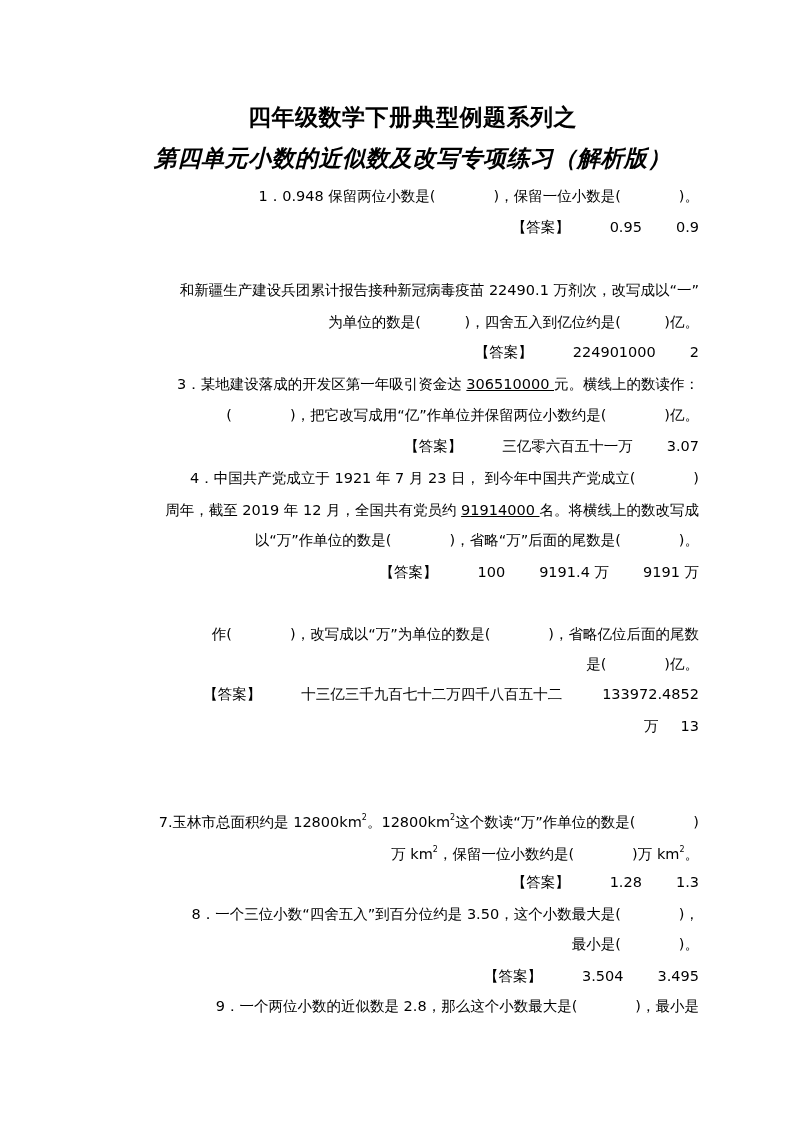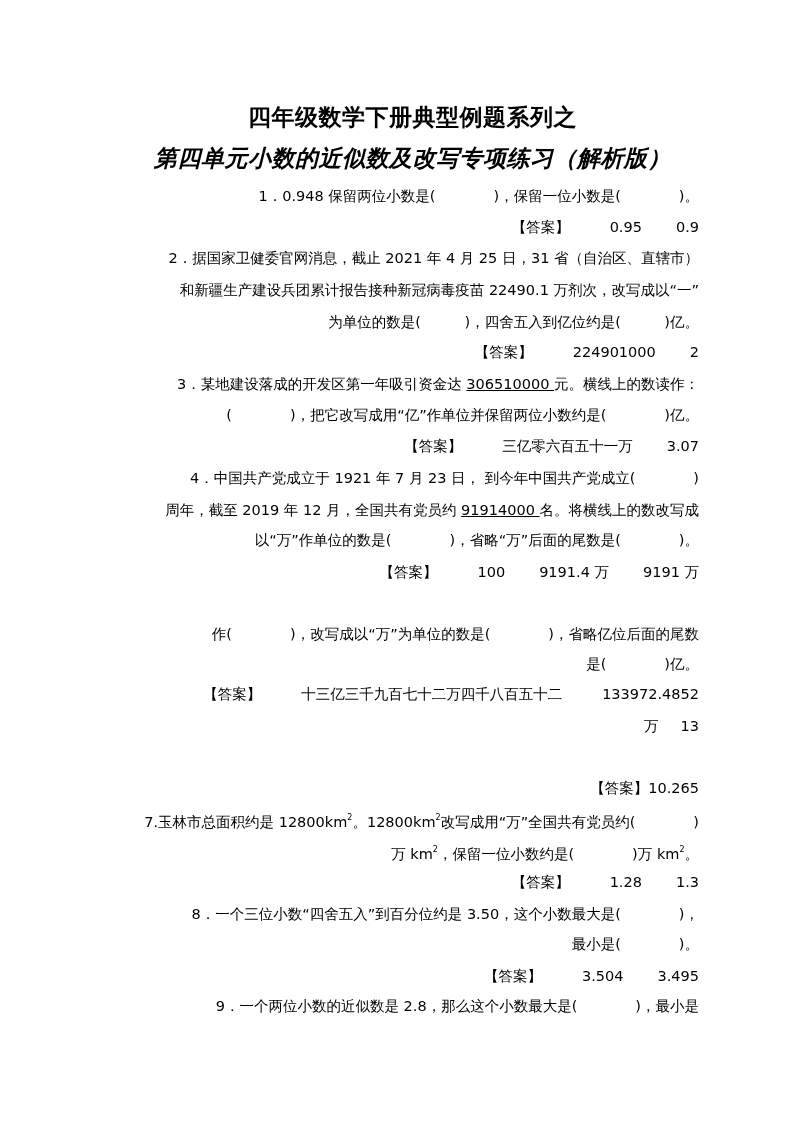--- a/index.html
+++ b/index.html
@@ -22,21 +22,20 @@
 <div class="page">
 
   <div class="title t1">四年级数学下册典型例题系列之</div>
   <div class="title t2">第四单元小数的近似数及改写专项练习（解析版）</div>
 
   <div class="line" style="top:186px">1．0.948 保留两位小数是(　　　　)，保留一位小数是(　　　　)。</div>
   <div class="line" style="top:217px">
     <span>【答案】</span><span class="gap" style="width:40px"></span><span>0.95</span><span class="gap" style="width:34px"></span><span>0.9</span>
   </div>
 
-  <div class="line" style="top:248px">2．据国家卫健委官网消息，截止 2021 年 4 月 25 日，31 省（自治区、直辖市）</div>
   <div class="line" style="top:280px">和新疆生产建设兵团累计报告接种新冠病毒疫苗 22490.1 万剂次，改写成以“一”</div>
   <div class="line" style="top:312px">为单位的数是(　　　)，四舍五入到亿位约是(　　　)亿。</div>
   <div class="line" style="top:342px">
     <span>【答案】</span><span class="gap" style="width:40px"></span><span>224901000</span><span class="gap" style="width:34px"></span><span>2</span>
   </div>
 
   <div class="line" style="top:374px">
     <span>3．某地建设落成的开发区第一年吸引资金达 </span><span class="ul">306510000 </span><span>元。横线上的数读作：</span>
   </div>
   <div class="line" style="top:405px">(　　　　)，把它改写成用“亿”作单位并保留两位小数约是(　　　　)亿。</div>
@@ -55,26 +54,23 @@
 
   <div class="line" style="top:624px">作(　　　　)，改写成以“万”为单位的数是(　　　　)，省略亿位后面的尾数</div>
   <div class="line" style="top:654px">是(　　　　)亿。</div>
   <div class="line" style="top:684px">
     <span>【答案】</span><span class="gap" style="width:40px"></span><span>十三亿三千九百七十二万四千八百五十二</span><span class="gap" style="width:40px"></span><span>133972.4852</span>
   </div>
   <div class="line" style="top:716px">
     <span>万</span><span class="gap" style="width:22px"></span><span>13</span>
   </div>
 
-  <div class="line" style="top:778px">
-    <span>【答案】</span><span>10.265</span>
-  </div>
 
   <div class="line" style="top:808px">
-    <span>7.玉林市总面积约是 12800km</span><sup>2</sup><span>。12800km</span><sup>2</sup><span>改写成用“万”全国共有党员约(　　　　)</span>
+    <span>7.玉林市总面积约是 12800km</span><sup>2</sup><span>。12800km</span><sup>2</sup><span>这个数读“万”作单位的数是(　　　　)</span>
   </div>
   <div class="line" style="top:840px">
     <span>万 km</span><sup>2</sup><span>，保留一位小数约是(　　　　)万 km</span><sup>2</sup><span>。</span>
   </div>
   <div class="line" style="top:872px">
     <span>【答案】</span><span class="gap" style="width:40px"></span><span>1.28</span><span class="gap" style="width:34px"></span><span>1.3</span>
   </div>
 
   <div class="line" style="top:904px">8．一个三位小数“四舍五入”到百分位约是 3.50，这个小数最大是(　　　　)，</div>
   <div class="line" style="top:934px">最小是(　　　　)。</div>

